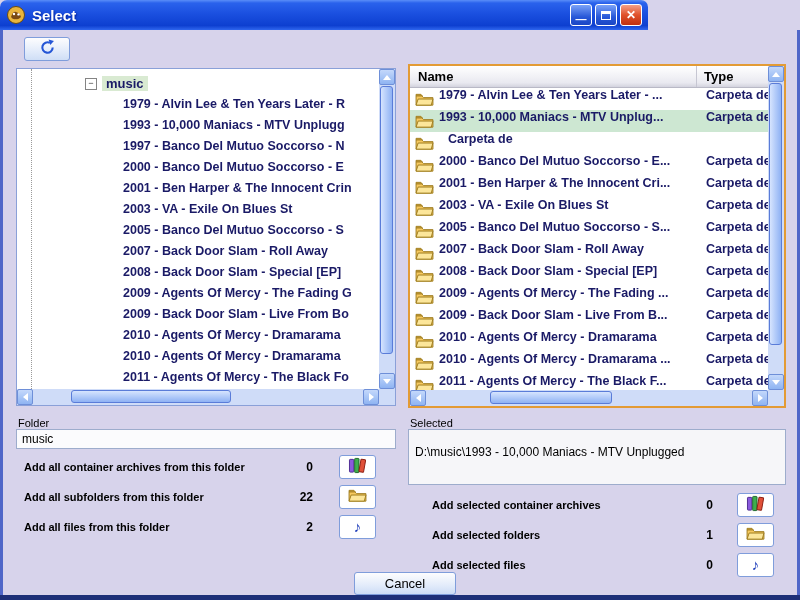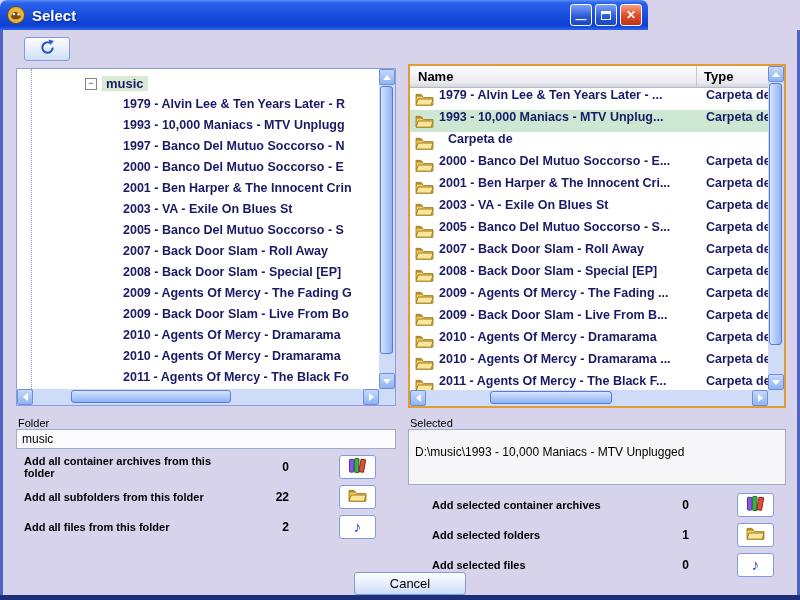--- a/index.html
+++ b/index.html
@@ -79,29 +79,29 @@
   .folder-label { left:18px; top:417px; }
   .selected-label { left:410px; top:417px; }
   .folder-input { position:absolute; left:16px; top:429px; width:380px; height:20px;
     border:1px solid #9daccc; background:#fbfbfd; font-family:"Liberation Sans",sans-serif; font-size:12px; padding:0 5px; color:#000; }
   .selected-box { position:absolute; left:408px; top:429px; width:378px; height:56px;
     border:1px solid #9daccc; background:#f6f6f9; font-size:12px; padding:15px 6px; color:#000; }
 
   
   .left-actions  { position:absolute; left:24px;  top:455px; width:352px; }
   .right-actions { position:absolute; left:432px; top:493px; width:342px; }
-  .action-row { display:flex; align-items:center; height:24px; margin-bottom:6px;gap:24px; }
+  .action-row { display:flex; align-items:center; height:24px; margin-bottom:6px; }
   .action-label { flex:1; font-size:11px; font-weight:bold; color:#000; }
   .left-actions  .action-count { width:30px; text-align:right; font-size:12px; font-weight:bold; margin-right:26px; color:#000; }
   .right-actions .action-count { width:20px; text-align:right; font-size:12px; font-weight:bold; margin-right:24px; color:#000; }
   .action-btn { width:37px; height:24px; background:#fff; border:1px solid #7f9ddb; border-radius:3px;
     display:flex; align-items:center; justify-content:center; }
   .note-glyph { font-size:15px; font-weight:bold; color:#1838b8; line-height:15px; }
 
-  .cancel-btn { position:absolute; left:354px; top:572px; width:112px; height:23px;
+  .cancel-btn { position:absolute; left:354px; top:572px; width:102px; height:23px;
     background:linear-gradient(180deg,#fdfdfe,#e2ebfa 60%,#cddcf6); border:1px solid #7f9ddb; border-radius:3px;
     font-family:"Liberation Sans",sans-serif; font-size:13px; color:#000; }
 </style>
 </head>
 <body>
 
 <div class="window">
 
   <div class="titlebar">
     <span class="app-icon">

